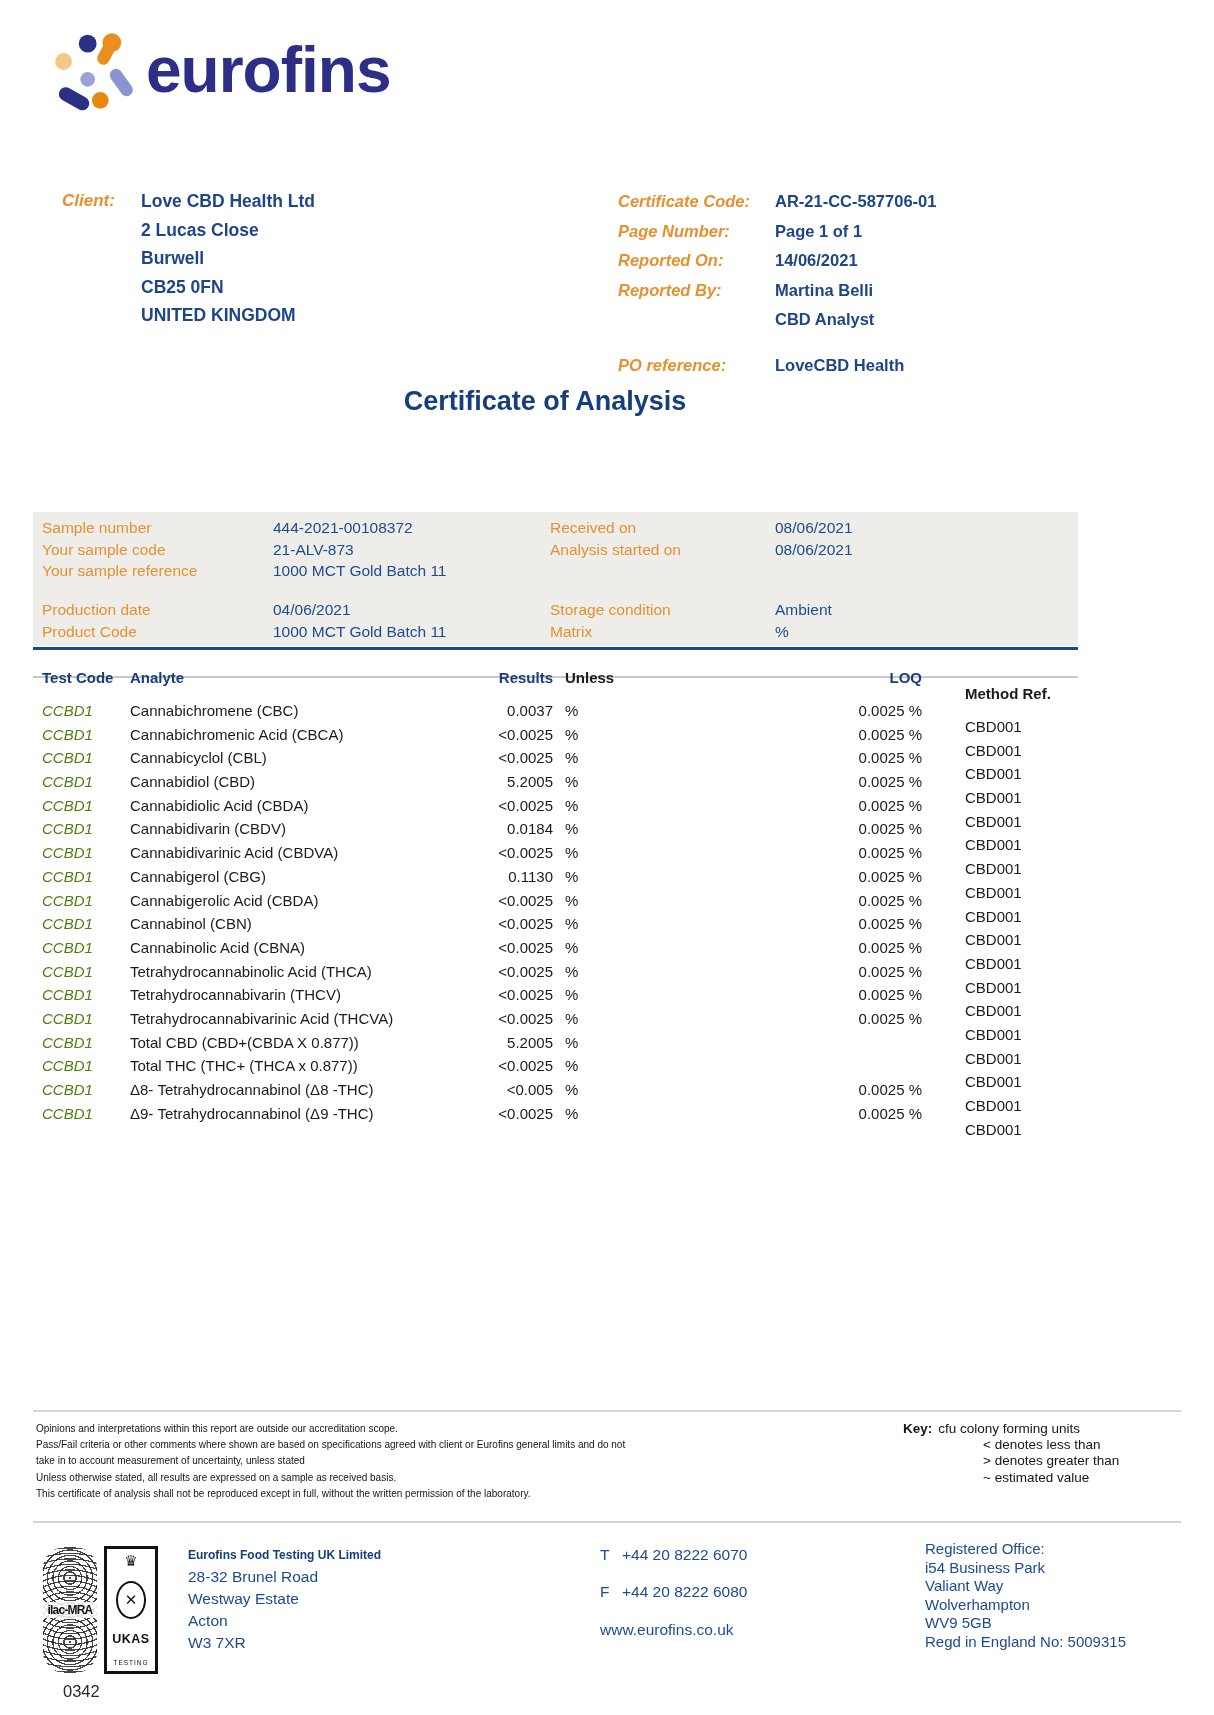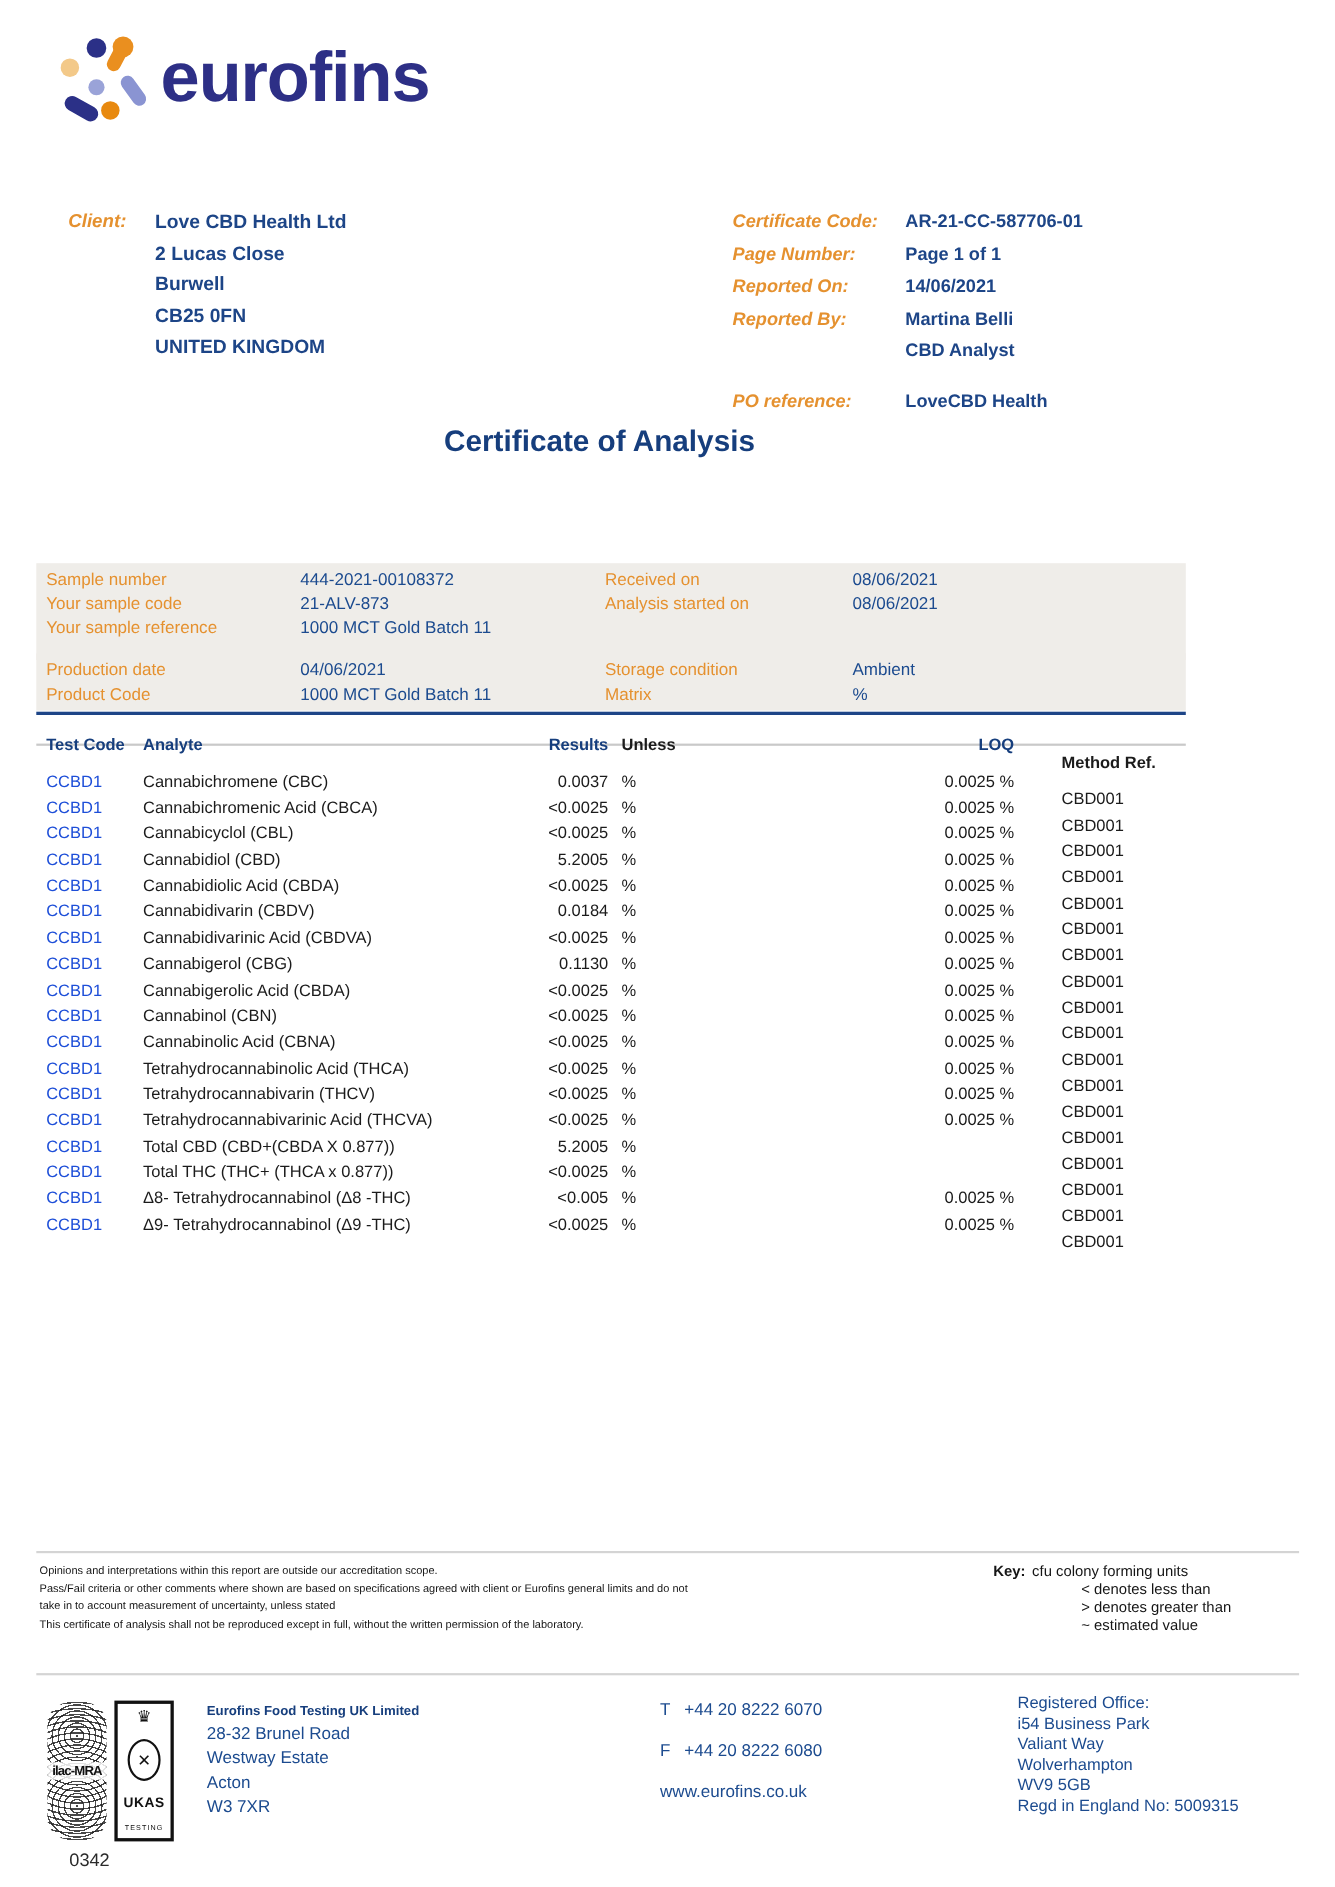--- a/index.html
+++ b/index.html
@@ -10,21 +10,21 @@
   }
   
   .logo { position:absolute; left:52px; top:30px; display:flex; align-items:flex-start; }
   .logo svg { width:84px; height:84px; }
   .wordmark { font-size:64px; font-weight:700; color:#2d2f86; letter-spacing:-1px; margin-left:10px; line-height:80px; }
   
   .client { position:absolute; left:62px; top:187px; display:flex; }
   .client-label { width:79px; color:#e5912f; font-style:italic; font-weight:700; font-size:17px; line-height:28.5px; }
   .client-line { font-weight:700; font-size:17.5px; color:#1d4587; line-height:28.5px; white-space:nowrap; }
   
-  .meta { position:absolute; left:666px; top:187px; }
+  .meta { position:absolute; left:618px; top:187px; }
   .meta-row { display:flex; line-height:29.5px; }
   .meta-label { width:157px; color:#e5912f; font-style:italic; font-weight:700; font-size:16.5px; }
   .meta-value { color:#1d4587; font-weight:700; font-size:16.5px; white-space:nowrap; }
   .meta-po { margin-top:16px; }
   
   .title { position:absolute; left:0; top:386px; width:1090px; text-align:center;
            font-size:27px; font-weight:700; color:#163e7d; }
   
   .band { position:absolute; left:33px; width:1045px; background:#efede9; }
   .band-1 { top:512px; height:88px; }
@@ -36,21 +36,21 @@
   .band-left  .info-label { width:231px; }
   .band-right .info-label { width:225px; }
   .info-value { color:#1c4b8f; white-space:nowrap; }
   .navy-rule { position:absolute; left:33px; top:647px; width:1045px; height:3px; background:#1d4587; }
   
   .results { position:absolute; left:33px; top:653px; width:1045px; }
   .thead, .trow { display:grid; grid-template-columns:88px 335px 88px 60px 309px 156px; padding-left:9px; align-items:center; }
   .thead { height:25px; border-bottom:2px solid #c9c9c9; font-weight:700; color:#163e7d; font-size:15px; }
   .tbody { margin-top:8px; }
   .trow { height:23.7px; font-size:15px; }
-  .c-code { color:#1d4ed8; }
+  .c-code { color:#4d7c0f;font-style:italic; }
   .c-analyte { color:#1b1b1b; white-space:nowrap; }
   .c-res  { text-align:right; color:#1b1b1b; }
   .c-unit { padding-left:12px; color:#1b1b1b; }
   .c-loq  { text-align:right; color:#1b1b1b; }
   .c-meth { padding-left:43px; color:#1b1b1b;margin-top:32px; }
   .thead .c-res, .thead .c-loq { color:#163e7d; }
   
   .legal { position:absolute; left:33px; top:1410px; width:1148px; height:113px;
            border-top:2px solid #d4d4d4; border-bottom:2px solid #d4d4d4; }
   .legal-text { position:absolute; left:3px; top:9px; font-size:10px; line-height:16.2px; color:#151515; }
@@ -389,20 +389,21 @@
 
   <div class="legal">
     <div class="legal-text">
 
         <div class="legal-line">Opinions and interpretations within this report are outside our accreditation scope.</div>
 
         <div class="legal-line">Pass/Fail criteria or other comments where shown are based on specifications agreed with client or Eurofins general limits and do not</div>
 
         <div class="legal-line">take in to account measurement of uncertainty, unless stated</div>
 
+        <div class="legal-line">Unless otherwise stated, all results are expressed on a sample as received basis.</div>
 
         <div class="legal-line">This certificate of analysis shall not be reproduced except in full, without the written permission of the laboratory.</div>
       </div>
     <div class="key">
       <div class="key-first">
         <b>Key:</b><span>cfu colony forming units</span>
       </div>
       <div>
 
           <div class="key-line">&lt; denotes less than</div>

